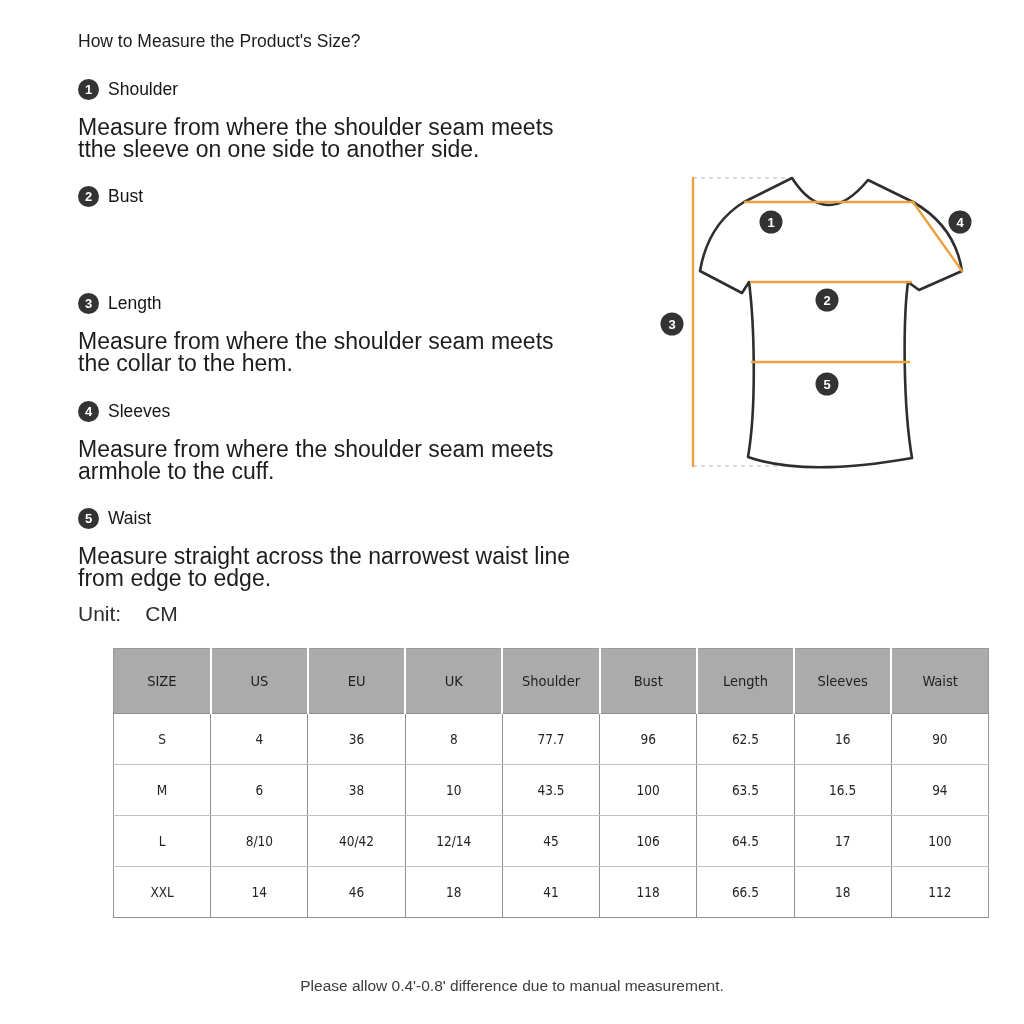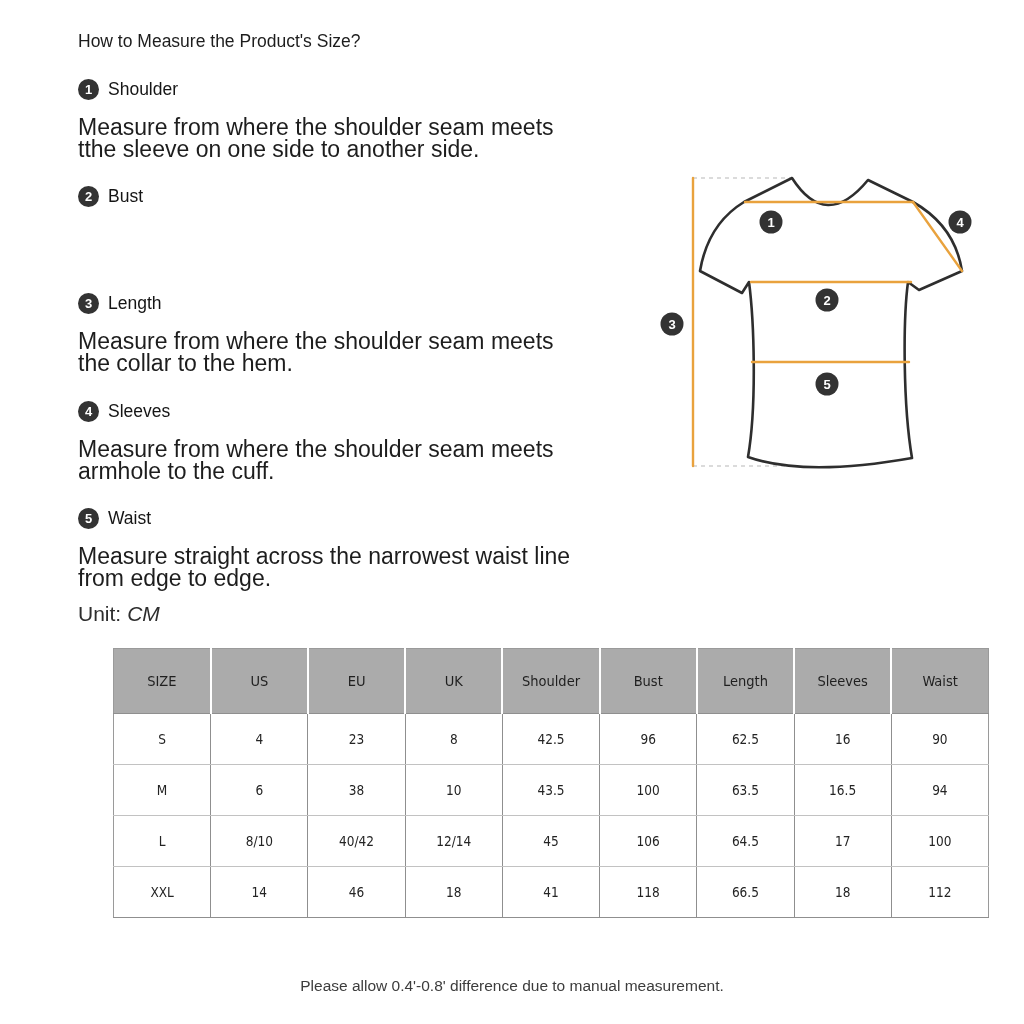--- a/index.html
+++ b/index.html
@@ -10,21 +10,21 @@
   .title{position:absolute;left:78px;top:30px;font-size:17.5px;line-height:22px;}
   .guide-item{position:absolute;left:78px;display:flex;align-items:center;gap:9px;}
   .badge{
     width:21px;height:21px;border-radius:50%;background:var(--marker,#333);
     color:#fff;font-size:13px;font-weight:bold;display:flex;align-items:center;justify-content:center;
     flex:0 0 auto;
   }
   .guide-heading{font-size:17.5px;color:#151515;}
   .guide-desc{position:absolute;left:78px;width:498px;font-size:23px;line-height:22px;color:#1d1d1d;}
   .unit-line{position:absolute;left:78px;top:602px;font-size:21px;color:#2e2e2e;}
-  .unit-value{margin-left:6px;font-style:italic;}
+  .unit-value{margin-left:24px;}
   .diagram{position:absolute;left:640px;top:160px;width:384px;height:330px;}
   .shirt-outline{fill:#ffffff;stroke:#2e2e2e;stroke-width:2.6;stroke-linejoin:round;stroke-linecap:round;}
   .measure-line{stroke:var(--accent,#E9A23D);stroke-width:2.4;fill:none;stroke-linecap:round;}
   .dash-line{stroke:#cfcfcf;stroke-width:1.5;fill:none;stroke-dasharray:4 4;}
   .marker-circle{fill:var(--marker,#333);}
   .marker-num{fill:#ffffff;font-size:13px;font-weight:bold;font-family:"Liberation Sans",sans-serif;text-anchor:middle;}
   .size-table{
     position:absolute;left:77px;top:648px;width:876px;border-collapse:collapse;table-layout:fixed;
     font-family:"DejaVu Sans",sans-serif;font-stretch:condensed;margin-left:36px;
   }
@@ -126,23 +126,23 @@
           <th>Bust</th>
           <th>Length</th>
           <th>Sleeves</th>
           <th>Waist</th>
         </tr>
     </thead>
     <tbody>
         <tr>
           <td>S</td>
           <td>4</td>
-          <td>23</td>
+          <td>36</td>
           <td>8</td>
-          <td>42.5</td>
+          <td>77.7</td>
           <td>96</td>
           <td>62.5</td>
           <td>16</td>
           <td>90</td>
         </tr>
         <tr>
           <td>M</td>
           <td>6</td>
           <td>38</td>
           <td>10</td>

